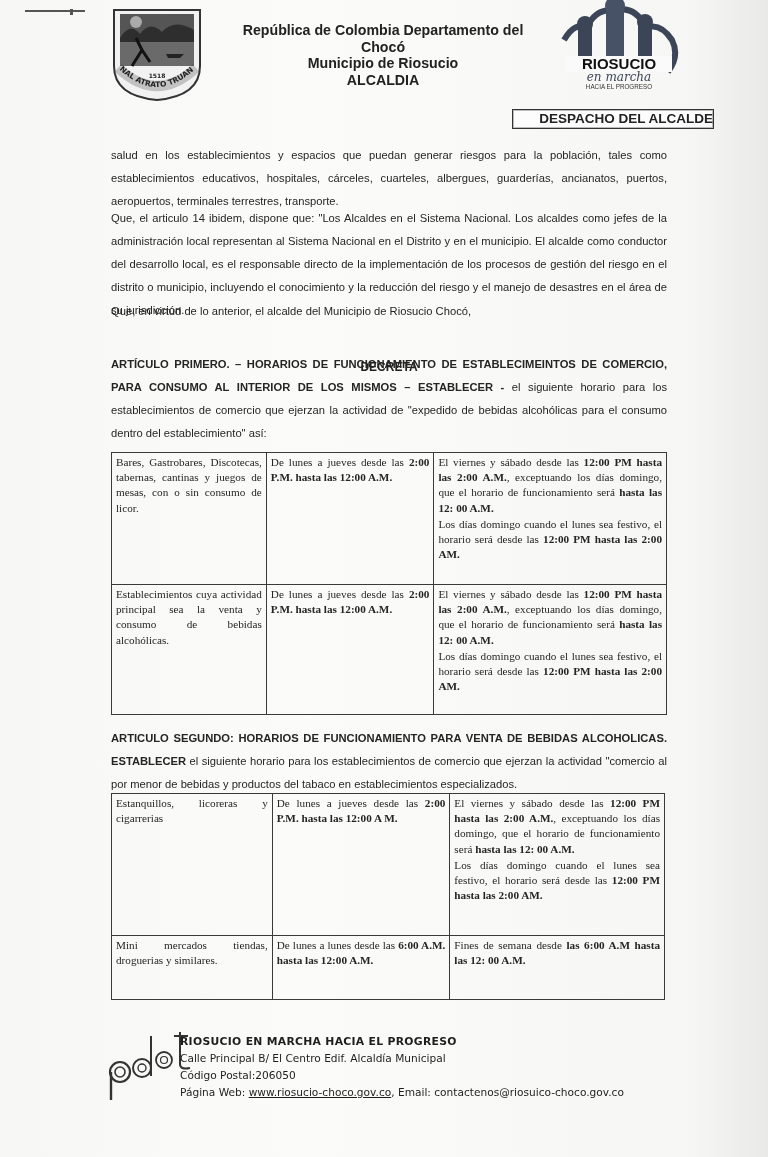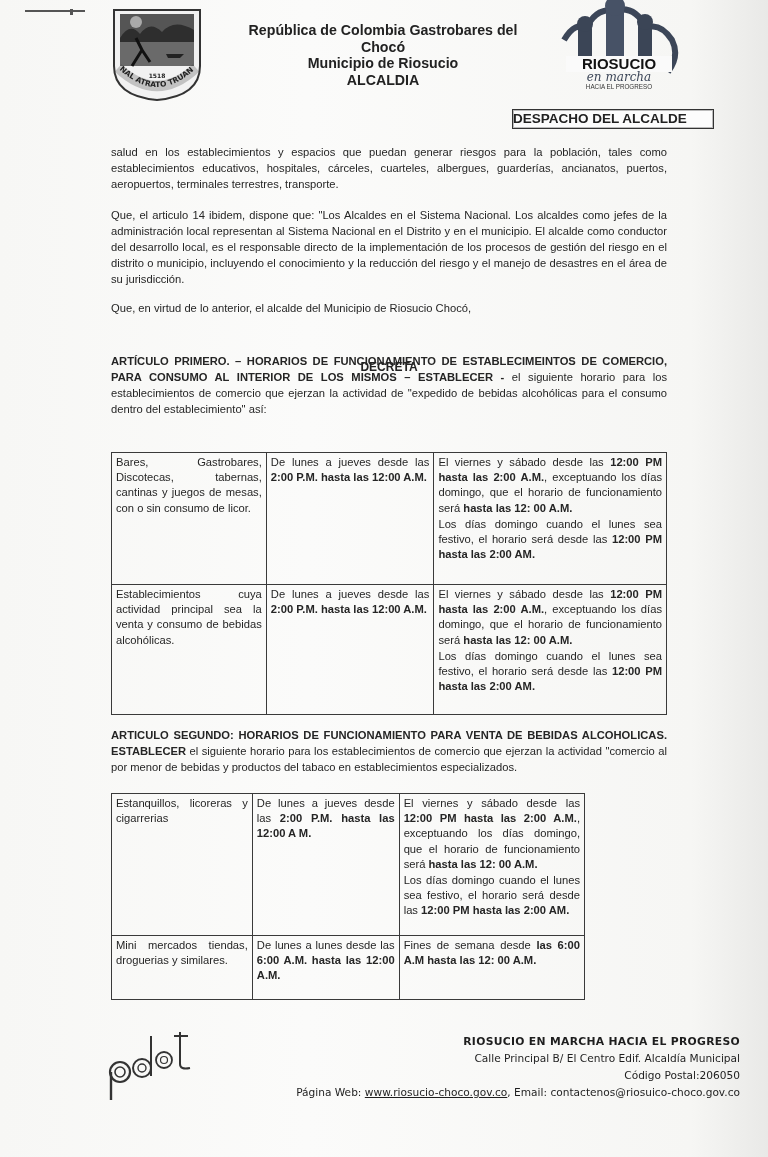--- a/index.html
+++ b/index.html
@@ -27,46 +27,46 @@
   .header-text {
     position:absolute; left:218px; top:22px; width:330px;
     text-align:center; font-weight:bold; font-size:14.2px; line-height:16.5px; color:#222;
   }
   .rm-logo {
     position:absolute; left:556px; top:0px; width:126px; height:92px;
   }
   .despacho {
     position:absolute; left:512px; top:109px; width:200px; height:18px;
     border:1.5px solid #333; background:#fcfcfc;
-    text-align:left; font-weight:bold; font-size:13.5px; line-height:18px; color:#222;
+    text-align:right; font-weight:bold; font-size:13.5px; line-height:18px; color:#222;
     box-shadow: 0 0 0 1px #bbb inset;
   }
   
   .body-block {
     position:absolute; left:111px; width:556px;
-    font-size:11.2px; line-height:16px; text-align:justify; color:#252525;
+    font-size:11.2px; line-height:23px; text-align:justify; color:#252525;
   }
   .decreta {
     position:absolute; left:111px; width:556px; top:360px;
     text-align:center; font-weight:bold; font-size:12px; color:#222;
   }
   .b { font-weight:bold; }
   
   table.sched {
     position:absolute; left:111px; border-collapse:collapse;
     font-size:11.2px; line-height:15.2px; color:#252525;
   }
   table.sched td {
-    border:1.4px solid #3a3a3a; vertical-align:top; padding:2px 4px 4px 4px; text-align:justify;
+    border:1.4px solid #3a3a3a; vertical-align:top; padding:2px 4px 4px 4px; text-align:justify;font-family:Liberation Serif, serif;
   }
   .cell-p { margin:0; }
   .cell-p + .cell-p { margin-top:1px; }
   
   .footer-text {
-    position:absolute; left:180px; top:1033px; width:560px; text-align:right;
+    position:absolute; left:180px; top:1033px; width:560px; text-align:left;
     font-family:"DejaVu Sans", sans-serif; font-size:10.6px; line-height:17px; color:#1e1e1e;
   }
   .footer-title { font-weight:bold; letter-spacing:0.3px; font-size:10.8px; }
   .footer-url { text-decoration:underline; }
   .pdet-logo { position:absolute; left:106px; top:1028px; width:96px; height:72px; }
 </style>
 </head>
 <body>
 
 <div class="page">
@@ -83,21 +83,21 @@
     <path d="M56 46 H74 L70 50 H58 Z" fill="#222"></path>
     <path d="M8 60 Q47 96 86 60" fill="none" stroke="#333" stroke-width="10" opacity="0.25"></path>
     <text x="47" y="70" font-size="6" text-anchor="middle" fill="#222" font-family="DejaVu Sans, sans-serif" font-weight="bold">1518</text>
     <path id="ribbon" d="M10 62 Q47 96 84 62" fill="none"></path>
     <text font-size="7.5" font-weight="bold" fill="#222" font-family="DejaVu Sans, sans-serif">
       <textPath href="#ribbon" startOffset="50%" text-anchor="middle">CANAL ATRATO TRUANDO</textPath>
     </text>
   </svg>
 
   <div class="header-text">
-    <div>República de Colombia Gastrobares del</div>
+    <div>República de Colombia Departamento del</div>
     <div>Chocó</div>
     <div>Municipio de Riosucio</div>
     <div>ALCALDIA</div>
   </div>
 
   <svg class="rm-logo" viewBox="0 0 126 92">
     <path d="M8 40 Q20 20 30 30 Q38 8 60 10 Q80 6 90 28 Q104 22 116 40 Q124 56 112 72" fill="none" stroke="#3c4658" stroke-width="6"></path>
     <rect x="22" y="26" width="14" height="34" rx="3" fill="#3b4556"></rect>
     <rect x="50" y="4" width="18" height="56" rx="4" fill="#475266"></rect>
     <rect x="82" y="24" width="14" height="36" rx="3" fill="#3b4556"></rect>
@@ -145,21 +145,21 @@
         <p class="cell-p"><span>Los días domingo cuando el lunes sea festivo, el horario será desde las </span><span class="b">12:00 PM hasta las 2:00 AM.</span></p>
       </td>
     </tr>
   </tbody>
     </table>
 
   <div class="body-block" style="top:727px;">
     <span class="b">ARTICULO SEGUNDO: HORARIOS DE FUNCIONAMIENTO PARA VENTA DE BEBIDAS ALCOHOLICAS. ESTABLECER</span><span> el siguiente horario para los establecimientos de comercio que ejerzan la actividad "comercio al por menor de bebidas y productos del tabaco en establecimientos especializados.</span>
   </div>
 
-  <table class="sched" style="top:793px; width:474px;">
+  <table class="sched" style="top:793px; width:554px;">
     <colgroup>
         <col style="width:161px">
         <col style="width:178px">
         <col style="width:215px">
       </colgroup>
     <tbody>
         <tr style="height:142px;">
       <td>Estanquillos, licoreras y cigarrerias</td>
       <td><span>De lunes a jueves desde las </span><span class="b">2:00 P.M. hasta las 12:00 A M.</span></td>
       <td>

